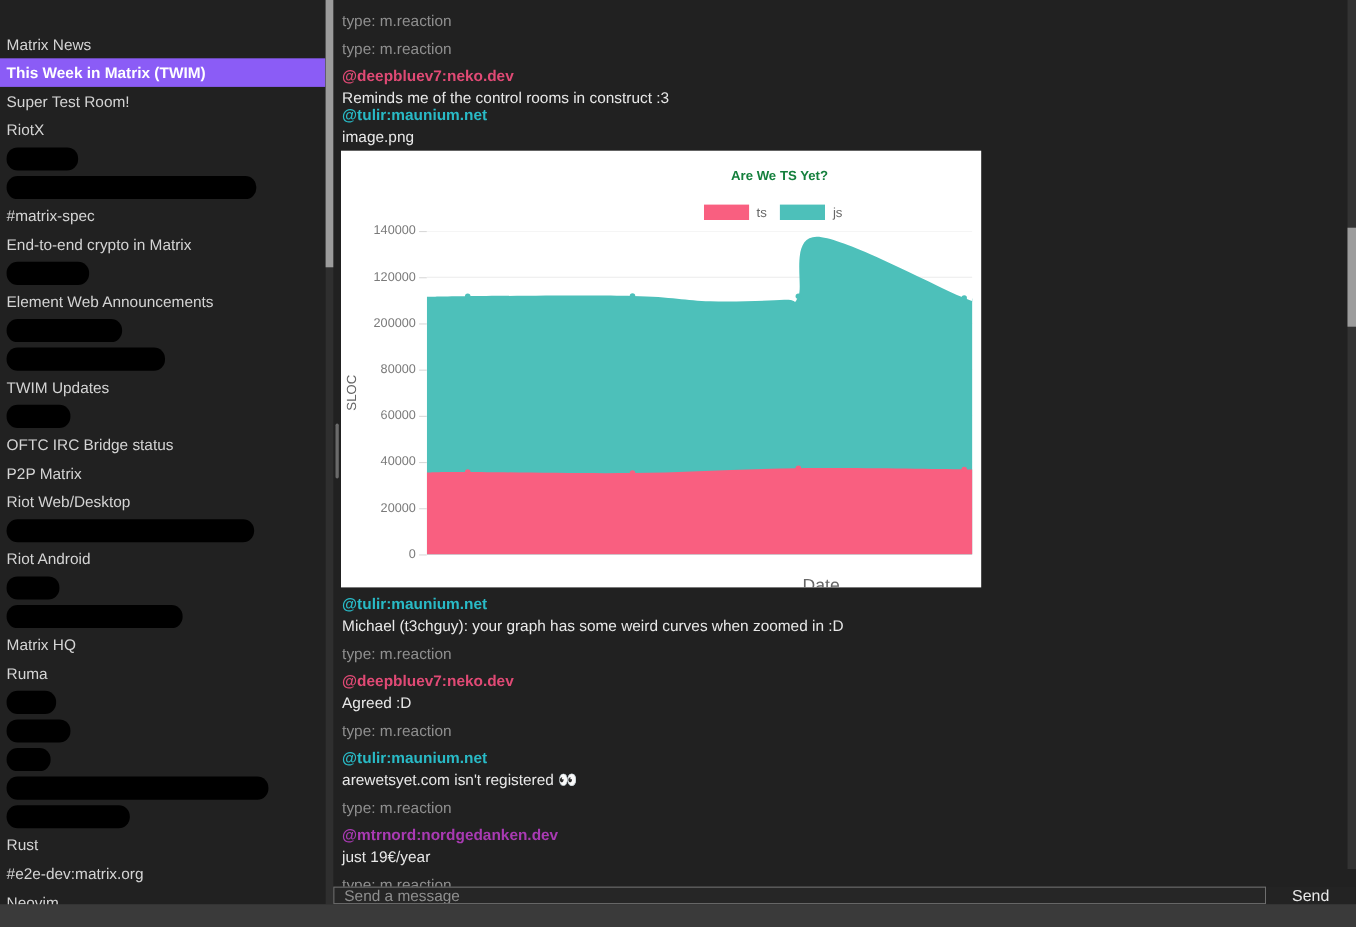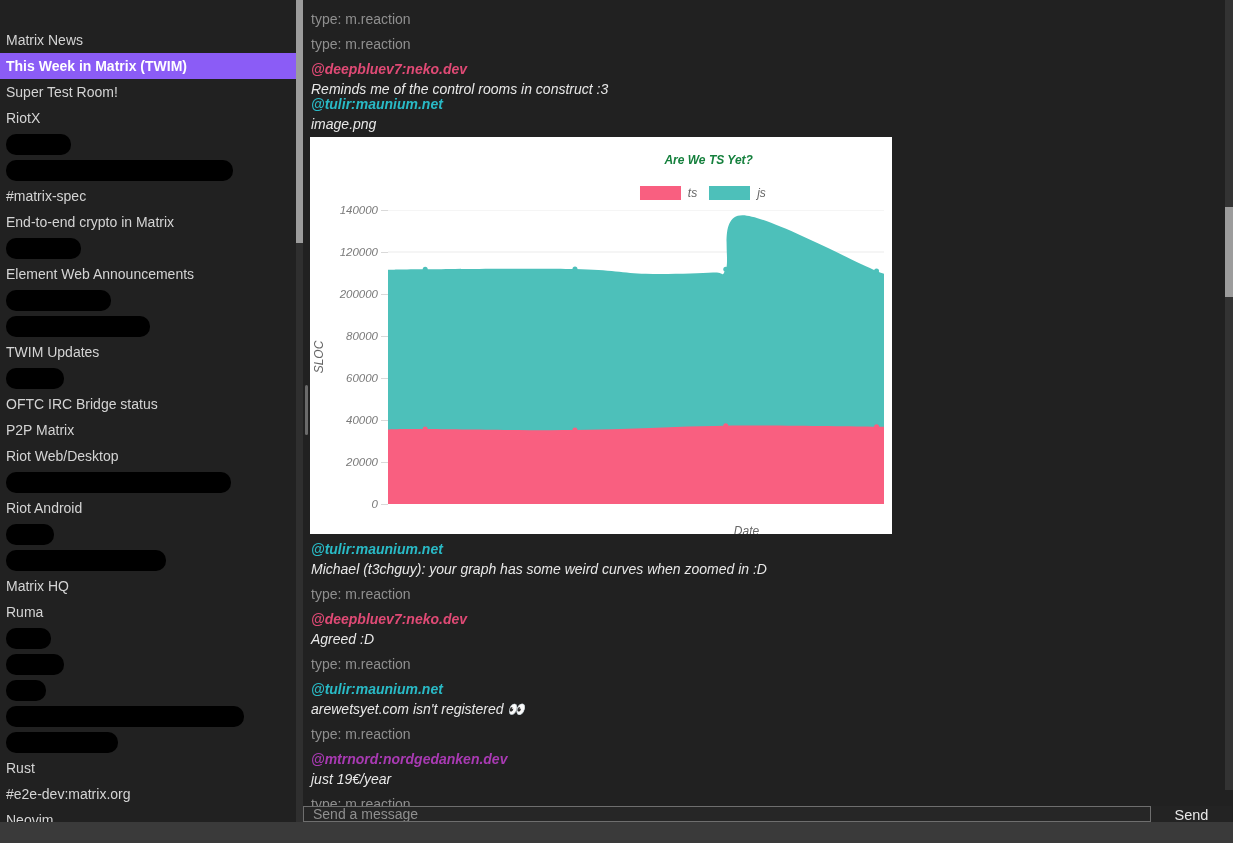--- a/index.html
+++ b/index.html
@@ -28,21 +28,21 @@
   .splitter{
     position:absolute;left:305px;top:385px;width:3px;height:50px;
     background:#6a6a6a;border-radius:2px;
   }
   
   .chat{
     position:absolute;left:303px;top:0;right:8px;height:820px;
     overflow:hidden;padding:1px 0 0 8px;box-sizing:border-box;
   }
   .meta{font-size:14px;color:#8f8f8f;margin:11px 0;line-height:14px;}
-  .msg{margin:1px 0;font-style:italic;}
+  .msg{margin:1px 0;}
   .sender{font-size:14px;font-weight:bold;line-height:14px;margin-bottom:6px;}
   .msg-body{font-size:14px;color:#e8e8e8;line-height:14px;}
   
   .chart-block{
     position:relative;width:582px;height:397px;background:#ffffff;
     margin:6px 0 8px -1px;overflow:hidden;cursor:pointer;
   }
   .chart-title{
     position:absolute;top:16px;left:68.5%;transform:translateX(-50%);
     font-size:12px;font-weight:bold;color:#15803d;white-space:nowrap;
@@ -64,21 +64,21 @@
   .ytickmark{position:absolute;left:71px;width:7px;height:1px;background:#d9d9d9;}
   .axis-ylabel-wrap{
     position:absolute;left:2px;top:73px;width:14px;height:294px;
     display:flex;align-items:center;justify-content:center;
   }
   .axis-ylabel-wrap span{
     transform:rotate(-90deg);white-space:nowrap;font-size:12px;color:#666;
   }
   .axis-xlabel{
     position:absolute;top:387px;left:75%;transform:translateX(-50%);
-    font-size:12px;color:#666;white-space:nowrap;
+    font-size:16px;color:#666;white-space:nowrap;
   }
   
   .composer{
     position:absolute;left:303px;right:1px;bottom:21px;height:16px;
     display:flex;gap:0;align-items:stretch;
   }
   .composer input{
     flex:1;background:#262626;border:1px solid #6e6e6e;color:#dddddd;
     font-size:14px;padding:0 9px;outline:none;border-radius:0;
     font-family:"Liberation Sans", sans-serif;

